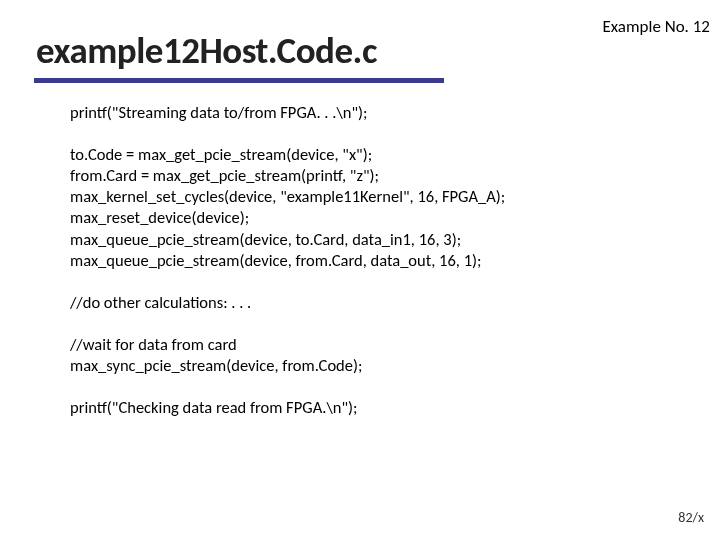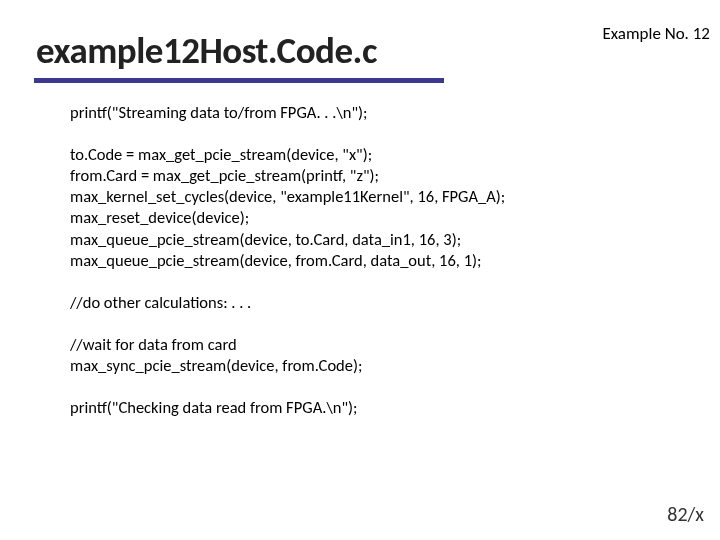--- a/index.html
+++ b/index.html
@@ -6,21 +6,21 @@
   body {
     width: 720px;
     height: 540px;
     background: #ffffff;
     font-family: Calibri, "Segoe UI", Arial, sans-serif;
     position: relative;
     overflow: hidden;
   }
   .example-no {
     position: absolute;
-    top: 23px;
+    top: 16px;
     right: 10px;
     font-size: 17px;
     color: #000;
   }
   .title {
     position: absolute;
     top: 28px;
     left: 36px;
     font-size: 37px;
     font-weight: bold;
@@ -48,21 +48,21 @@
   .code-block .section {
     margin-bottom: 21px;
   }
   .code-block .section:last-child {
     margin-bottom: 0;
   }
   .page-num {
     position: absolute;
     bottom: 14px;
     right: 16px;
-    font-size: 20px;
+    font-size: 14px;
     color: #333;
   }
 </style>
 </head>
 <body>
 
 <div class="example-no">Example No. 12</div>
 
 <div class="title">example12Host.Code.c</div>
 <div class="title-underline"></div>

